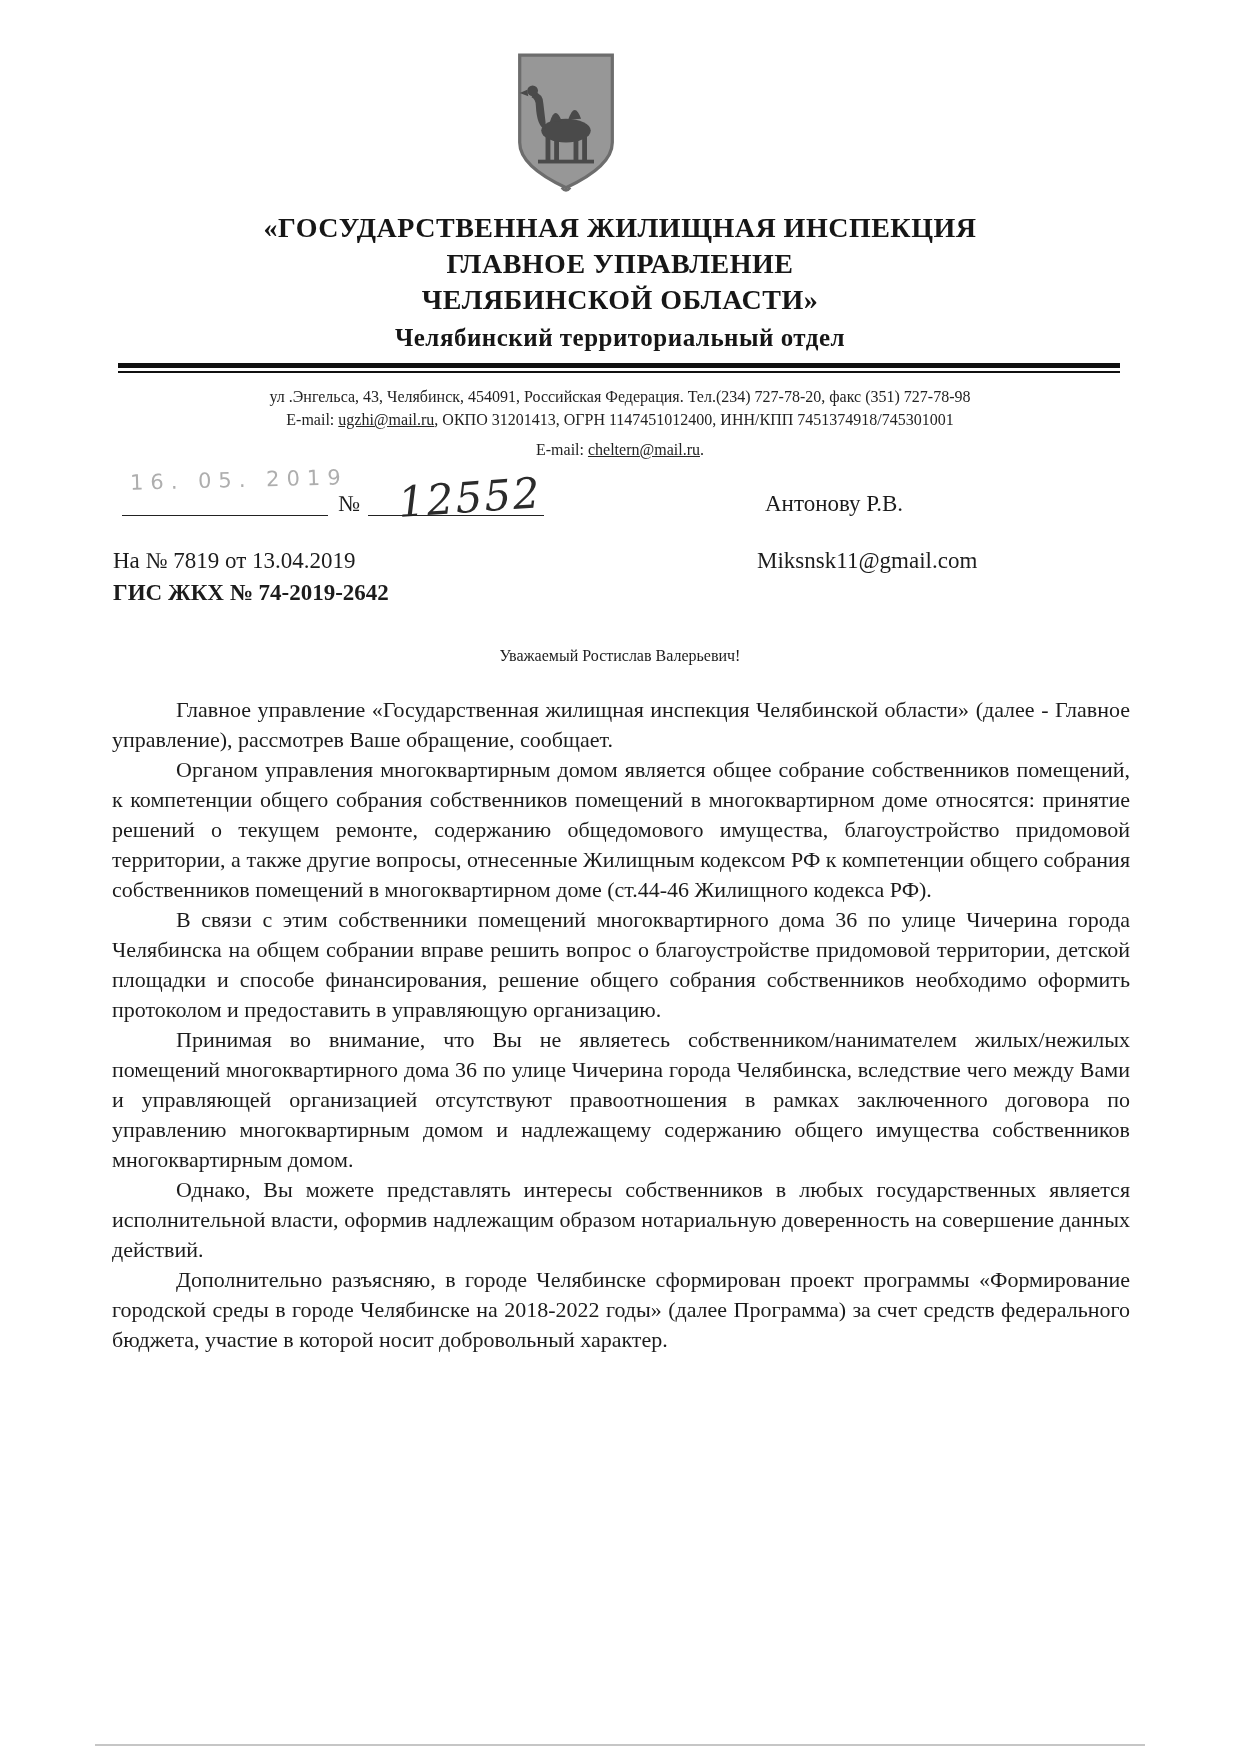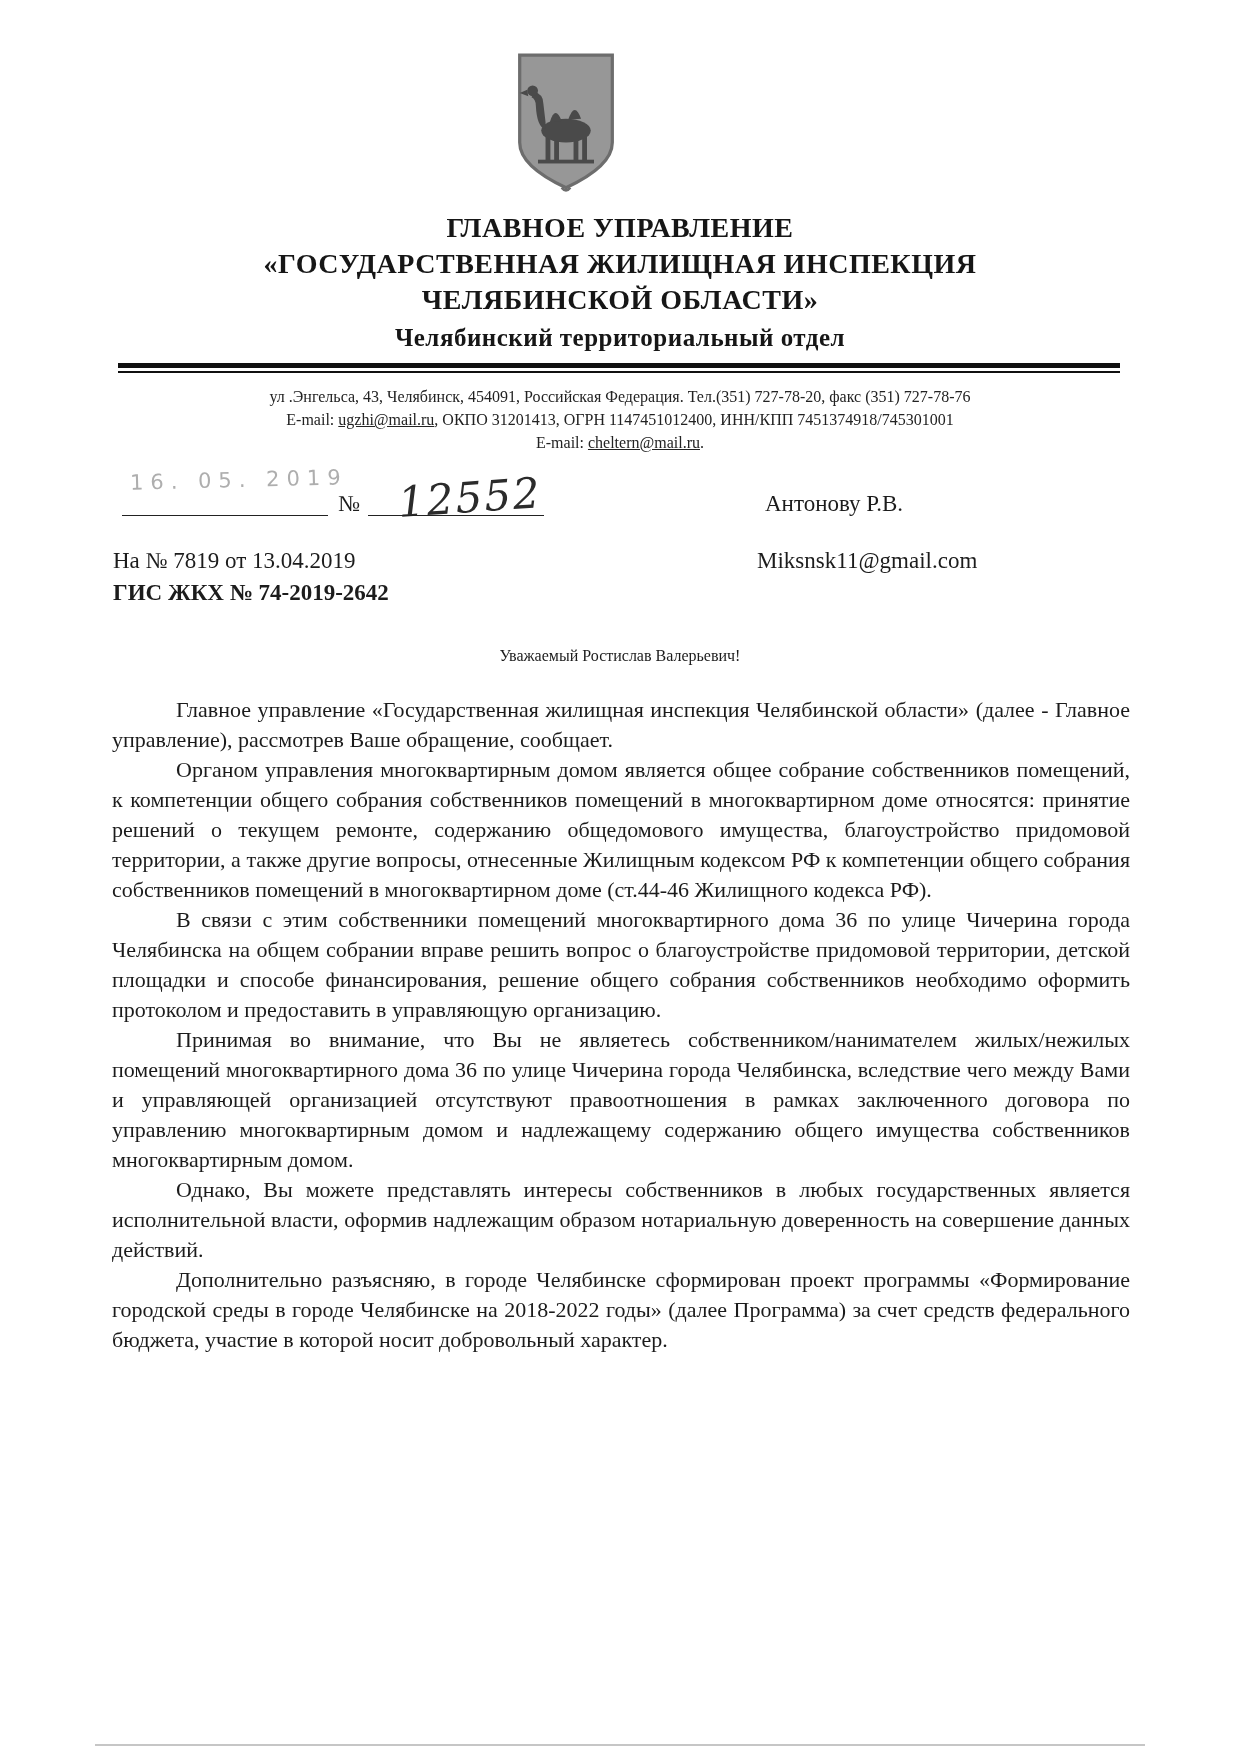--- a/index.html
+++ b/index.html
@@ -34,21 +34,21 @@
     border-top:5px solid #101010;
     border-bottom:2px solid #101010;
   }
 
   
   .contact {
     position:absolute; top:385px; left:120px; width:1000px;
     text-align:center; font-size:16px; line-height:23px; color:#222;
   }
   .contact .email { text-decoration:underline; }
-  .contact-line3 { }
+  .contact-line3 { margin-top:7px; }
 
   
   .stamp {
     position:absolute; left:130px; top:468px;
     font-family:"DejaVu Sans", sans-serif;
     font-size:21px; color:#aeaeae; letter-spacing:7px;
     transform:rotate(-1.5deg);
   }
   .date-line {
     position:absolute; left:122px; top:497px; width:206px;
@@ -110,30 +110,30 @@
         <path d="M31 72 q-8 -2 -9 -22 q0 -6 -4 -8 l2 -5 q9 2 9 11 l2 17 z"></path>
         <circle cx="19" cy="36" r="5"></circle>
         <path d="M14 35 l-7 3 l8 3 z"></path>
         <rect x="24" y="100" width="52" height="3.5"></rect>
       </g>
       <path d="M46 126 q4 5 8 0" fill="none" stroke="#6d6d6d" stroke-width="2.5"></path>
     </svg>
   </div>
 
   <div class="org-block">
+    <div class="org-line">«ГОСУДАРСТВЕННАЯ ЖИЛИЩНАЯ ИНСПЕКЦИЯ</div>
     <div class="org-line">ГЛАВНОЕ УПРАВЛЕНИЕ</div>
-    <div class="org-line">«ГОСУДАРСТВЕННАЯ ЖИЛИЩНАЯ ИНСПЕКЦИЯ</div>
     <div class="org-line">ЧЕЛЯБИНСКОЙ ОБЛАСТИ»</div>
     <div class="org-line-sub">Челябинский территориальный отдел</div>
   </div>
 
   <div class="header-rule"></div>
 
   <div class="contact">
-    <div>ул .Энгельса, 43, Челябинск, 454091, Российская Федерация. Тел.(351) 727-78-20, факс (351) 727-78-76</div>
+    <div>ул .Энгельса, 43, Челябинск, 454091, Российская Федерация. Тел.(234) 727-78-20, факс (351) 727-78-98</div>
     <div><span>E-mail:</span> <span class="email">ugzhi@mail.ru</span><span>, ОКПО 31201413, ОГРН 1147451012400, ИНН/КПП 7451374918/745301001</span></div>
     <div class="contact-line3"><span>E-mail:</span> <span class="email">cheltern@mail.ru</span><span>.</span></div>
   </div>
 
   <div class="stamp">16. 05. 2019</div>
   <div class="date-line"></div>
   <div class="number-sign">№</div>
   <div class="outgoing-number">12552</div>
   <div class="number-line"></div>
   <div class="addressee-name">Антонову Р.В.</div>

